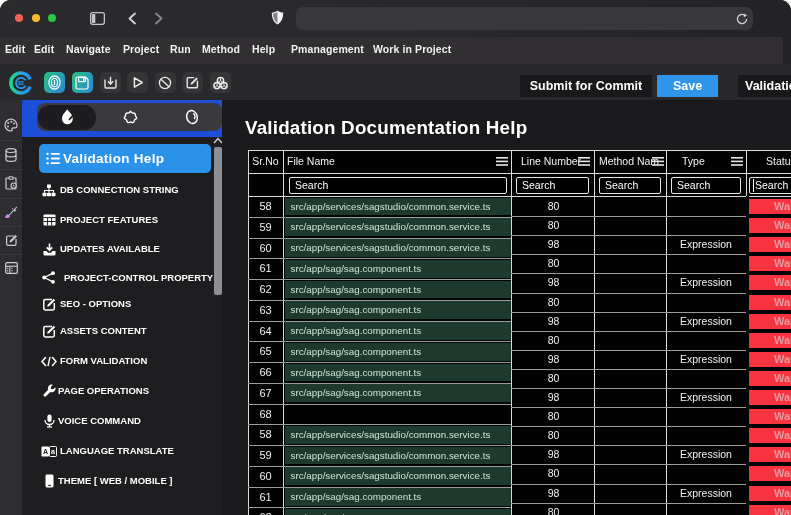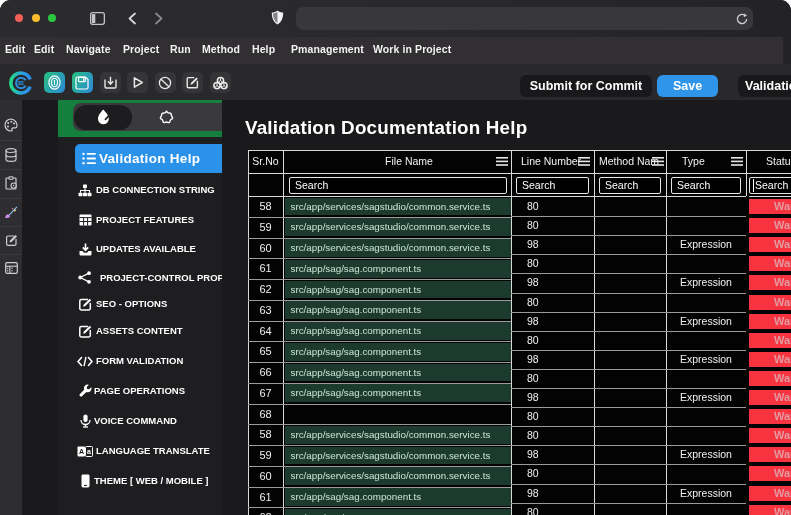--- a/index.html
+++ b/index.html
@@ -13,48 +13,48 @@
   .urlbar { position:absolute; left:296px; top:7px; width:457px; height:23px; border-radius:7px; background:#38383c; }
 
   
   .menubar { position:absolute; left:0; top:37px; width:791px; height:27px; background:#312f31; }
   .menubar span { position:absolute; top:6px; font-size:10.5px; font-weight:700; color:#f2f2f2; letter-spacing:0.1px; }
 
   
   .toolbar { position:absolute; left:0; top:64px; width:791px; height:36px; background:#29292b; }
   .tbtn { position:absolute; top:8px; width:21px; height:21px; border-radius:5px; background:#353538; display:flex; align-items:center; justify-content:center; }
   .tbtn.grad { background:linear-gradient(120deg,#27c17e 0%, #2b86d9 100%); }
-  .rbtn { position:absolute; top:11px; height:22px; color:#fff; font-size:12.5px; font-weight:700; text-align:center; line-height:22px; border-radius:6px; }
+  .rbtn { position:absolute; top:11px; height:22px; color:#fff; font-size:12.5px; font-weight:700; text-align:center; line-height:22px; border-radius:0; }
 
   
   .strip { position:absolute; left:0; top:100px; width:22px; height:415px; background:#2e2e30; }
   .sico { position:absolute; left:4px; width:14px; height:14px; display:flex; align-items:center; justify-content:center; }
 
   
-  .sidebar { position:absolute; left:22px; top:100px; width:200px; height:415px; background:#15803d;margin-left:36px; }
+  .sidebar { position:absolute; left:22px; top:100px; width:200px; height:415px; background:#1d4ed8; }
   .tabwrap { position:absolute; left:15px; top:3px; width:185px; height:28px; background:#3a3a3e; border-radius:8px; }
   .tabpill { position:absolute; left:1px; top:1.5px; width:58px; height:25px; background:#1d1d20; border-radius:12px; }
   .menuarea { position:absolute; left:0; top:37px; width:200px; height:378px; background:#1e1e21; }
   .mitem { position:absolute; color:#fff; font-size:9.5px; font-weight:700; letter-spacing:0px; white-space:nowrap; }
   .selrow { position:absolute; left:17px; top:44px; width:172px; height:29px; background:#2b92e9; border-radius:5px; }
   .thumb { position:absolute; left:192px; top:47px; width:8px; height:148px; background:#8f8f93; border-radius:2px; }
 
   
   .main { position:absolute; left:222px; top:100px; width:569px; height:415px; background:#1a1a1c; }
   .h1 { position:absolute; left:23px; top:17px; font-size:18.8px; font-weight:700; color:#fff; letter-spacing:0.2px; }
 
   .tbl { position:absolute; left:26px; top:50px; width:543px; height:365px; background:#030303; overflow:hidden; }
   .vline { position:absolute; top:0; width:1px; height:365px; background:#d9d9d9; }
   .hline { position:absolute; height:1px; background:#9b9b9b; }
   .hcell { position:absolute; top:0; height:23px; color:#f2f2f2; font-size:10.5px; }
   .ham { position:absolute; width:12px; height:9px; }
   .sinput { position:absolute; top:27px; height:17px; border:1px solid #e6e6e6; border-radius:2px; background:#000; color:#fff; font-size:10.5px; line-height:15px; padding-left:5px; }
   .srno { position:absolute; width:35px; text-align:center; color:#f0f0f0; font-size:11px; }
   .fcell { position:absolute; left:36.5px; width:226px; background:#1d3a2f; color:#cbe6d5; font-size:9.8px; padding-left:6px; }
-  .rnum { position:absolute; left:279px; width:83px; color:#f0f0f0; font-size:10.5px; }
+  .rnum { position:absolute; left:264px; width:83px; text-align:center; color:#f0f0f0; font-size:10.5px; }
   .rtype { position:absolute; left:418px; width:80px; text-align:center; color:#f0f0f0; font-size:10.5px; }
   .rstat { position:absolute; left:501px; width:42px; background:#f7333f; color:#e39aa0; font-size:11px; font-weight:700; }
 </style>
 </head>
 <body>
 <div class="window">
   <div class="titlebar">
     <div class="dot" style="left:14.5px; background:#f35f57;"></div>
     <div class="dot" style="left:31.5px; background:#fbbd2e;"></div>
     <div class="dot" style="left:48px;  background:#2ac840;"></div>
@@ -348,21 +348,21 @@
         <div class="vline" style="left:0px"></div>
         <div class="vline" style="left:35px"></div>
         <div class="vline" style="left:263px"></div>
         <div class="vline" style="left:346px"></div>
         <div class="vline" style="left:418px"></div>
         <div class="vline" style="left:498px"></div>
         <div class="hline" style="left:0;top:0;width:543px;background:#d9d9d9"></div>
         <div class="hline" style="left:0;top:23px;width:543px;background:#d9d9d9"></div>
         <div class="hline" style="left:0;top:46px;width:543px;background:#d9d9d9"></div>
         <div class="hcell" style="left:0;width:35px;text-align:center;line-height:23px">Sr.No</div>
-        <div class="hcell" style="left:47px;width:228px;text-align:center;line-height:23px">File Name</div>
+        <div class="hcell" style="left:39px;width:228px;line-height:23px">File Name</div>
         <div class="hcell" style="left:273px;line-height:23px">Line Number</div>
         <div class="hcell" style="left:351px;line-height:23px">Method Nam</div>
         <div class="hcell" style="left:434px;line-height:23px">Type</div>
         <div class="hcell" style="left:518px;line-height:23px">Status</div>
         <svg class="ham" style="position:absolute;left:248px;top:7px" width="12" height="9" viewBox="0 0 12 9">
           <rect x="0" y="0" width="12" height="1.6" fill="#e8e8e8"></rect>
           <rect x="0" y="3.6" width="12" height="1.6" fill="#e8e8e8"></rect>
           <rect x="0" y="7.2" width="12" height="1.6" fill="#e8e8e8"></rect>
         </svg>
         <svg class="ham" style="position:absolute;left:330px;top:7px" width="12" height="9" viewBox="0 0 12 9">

